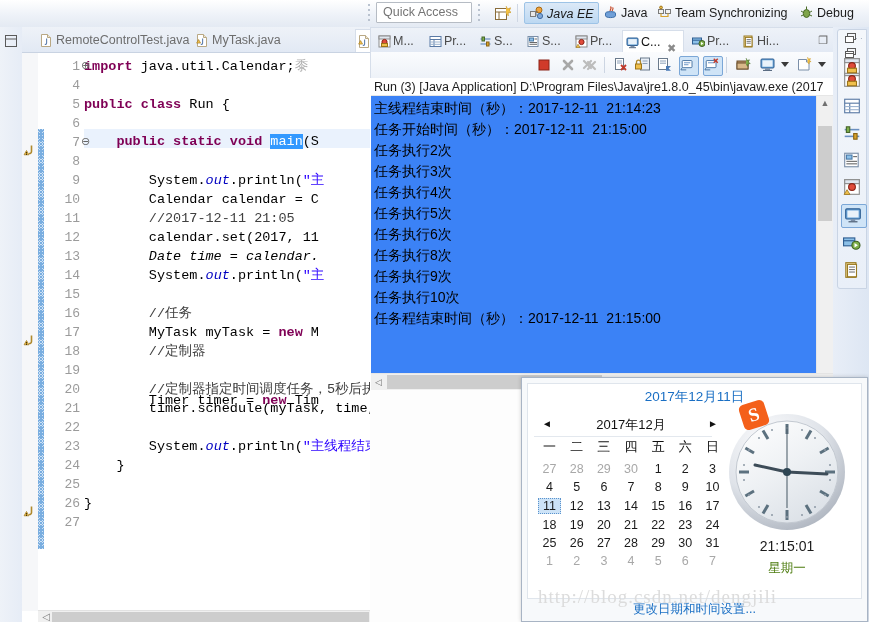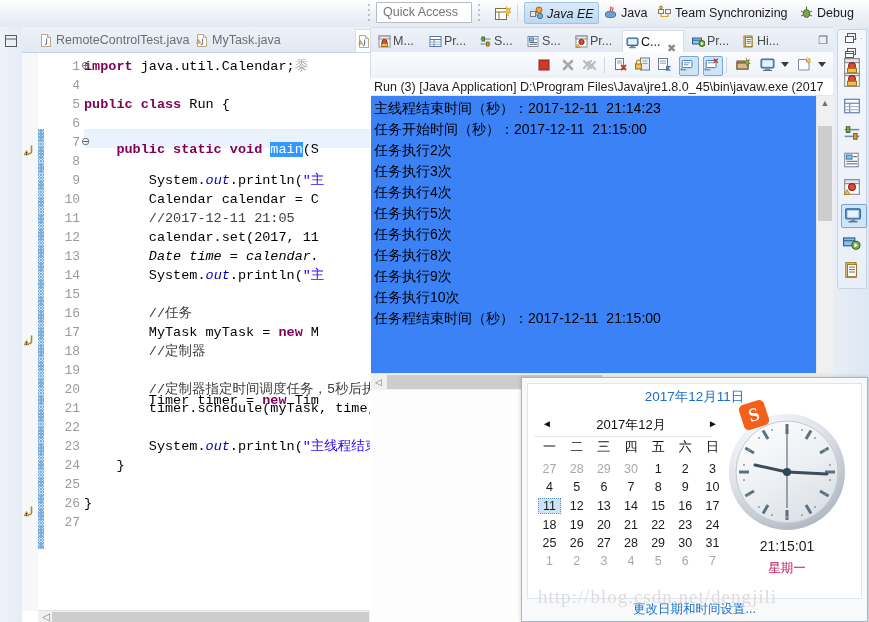--- a/index.html
+++ b/index.html
@@ -212,21 +212,21 @@
   .cal-grid td.out{color:#a8a8a8;}
   .cal-grid td.today span{
     display:inline-block;min-width:19px;padding:0 1px;
     background:#cde3f7;border:1px dotted #5a93cd;
   }
   .cal-sep{position:absolute;left:6px;top:52px;width:178px;height:1px;background:#e3e8ee;}
 
   .clockwrap{position:absolute;right:6px;top:28px;width:136px;}
   .clock{position:relative;width:120px;height:120px;margin:0 auto;}
   .clock-time{text-align:center;font-size:14px;color:#1b1b1b;margin-top:6px;}
-  .clock-day{text-align:center;font-size:12.5px;color:#be185d;margin-top:6px;}
+  .clock-day{text-align:center;font-size:12.5px;color:#4d7c0f;margin-top:6px;}
   .sogou-badge{
     position:absolute;left:14px;top:-10px;width:26px;height:26px;
     background:#f4601a;border-radius:5px;transform:rotate(-18deg);
     color:#fff;font-size:19px;font-weight:bold;text-align:center;line-height:25px;
     font-family:"Liberation Serif",serif;
   }
   .fly-link{
     position:absolute;left:0;bottom:3px;width:100%;text-align:center;
     font-size:12.5px;color:#1a6fc4;
   }
@@ -414,21 +414,21 @@
           <div class="lineno" style="top: 403px;">24</div>
           <div class="lineno" style="top: 422px;">25</div>
           <div class="lineno" style="top: 441px;">26</div>
           <div class="lineno" style="top: 460px;">27</div>
         </div>
       <div class="codearea" id="codearea">
           <div class="cline" style="top: 4px;"><span class="kw">import</span> java.util.Calendar;<span style="color:#b0b0b0">⿉</span></div>
           <div class="cline" style="top: 23px;"></div>
           <div class="cline" style="top: 42px;"><span class="kw">public class</span> Run {</div>
           <div class="cline" style="top: 61px;"></div>
-          <div class="cline" style="top: 87px;">    <span class="kw">public static void</span> <span class="sel">main</span>(S</div>
+          <div class="cline" style="top: 79px;">    <span class="kw">public static void</span> <span class="sel">main</span>(S</div>
           <div class="cline" style="top: 99px;"></div>
           <div class="cline" style="top: 118px;">        System.<span class="fld">out</span>.println(<span class="st">"主</span></div>
           <div class="cline" style="top: 137px;">        Calendar calendar = C</div>
           <div class="cline" style="top: 156px;">        <span class="cm">//2017-12-11 21:05</span></div>
           <div class="cline" style="top: 175px;">        calendar.set(2017, 11</div>
           <div class="cline" style="top: 194px; font-style: italic;">        Date time = calendar.</div>
           <div class="cline" style="top: 213px;">        System.<span class="fld">out</span>.println(<span class="st">"主</span></div>
           <div class="cline" style="top: 232px;"></div>
           <div class="cline" style="top: 251px;">        <span class="cm">//任务</span></div>
           <div class="cline" style="top: 270px;">        MyTask myTask = <span class="kw">new</span> M</div>

